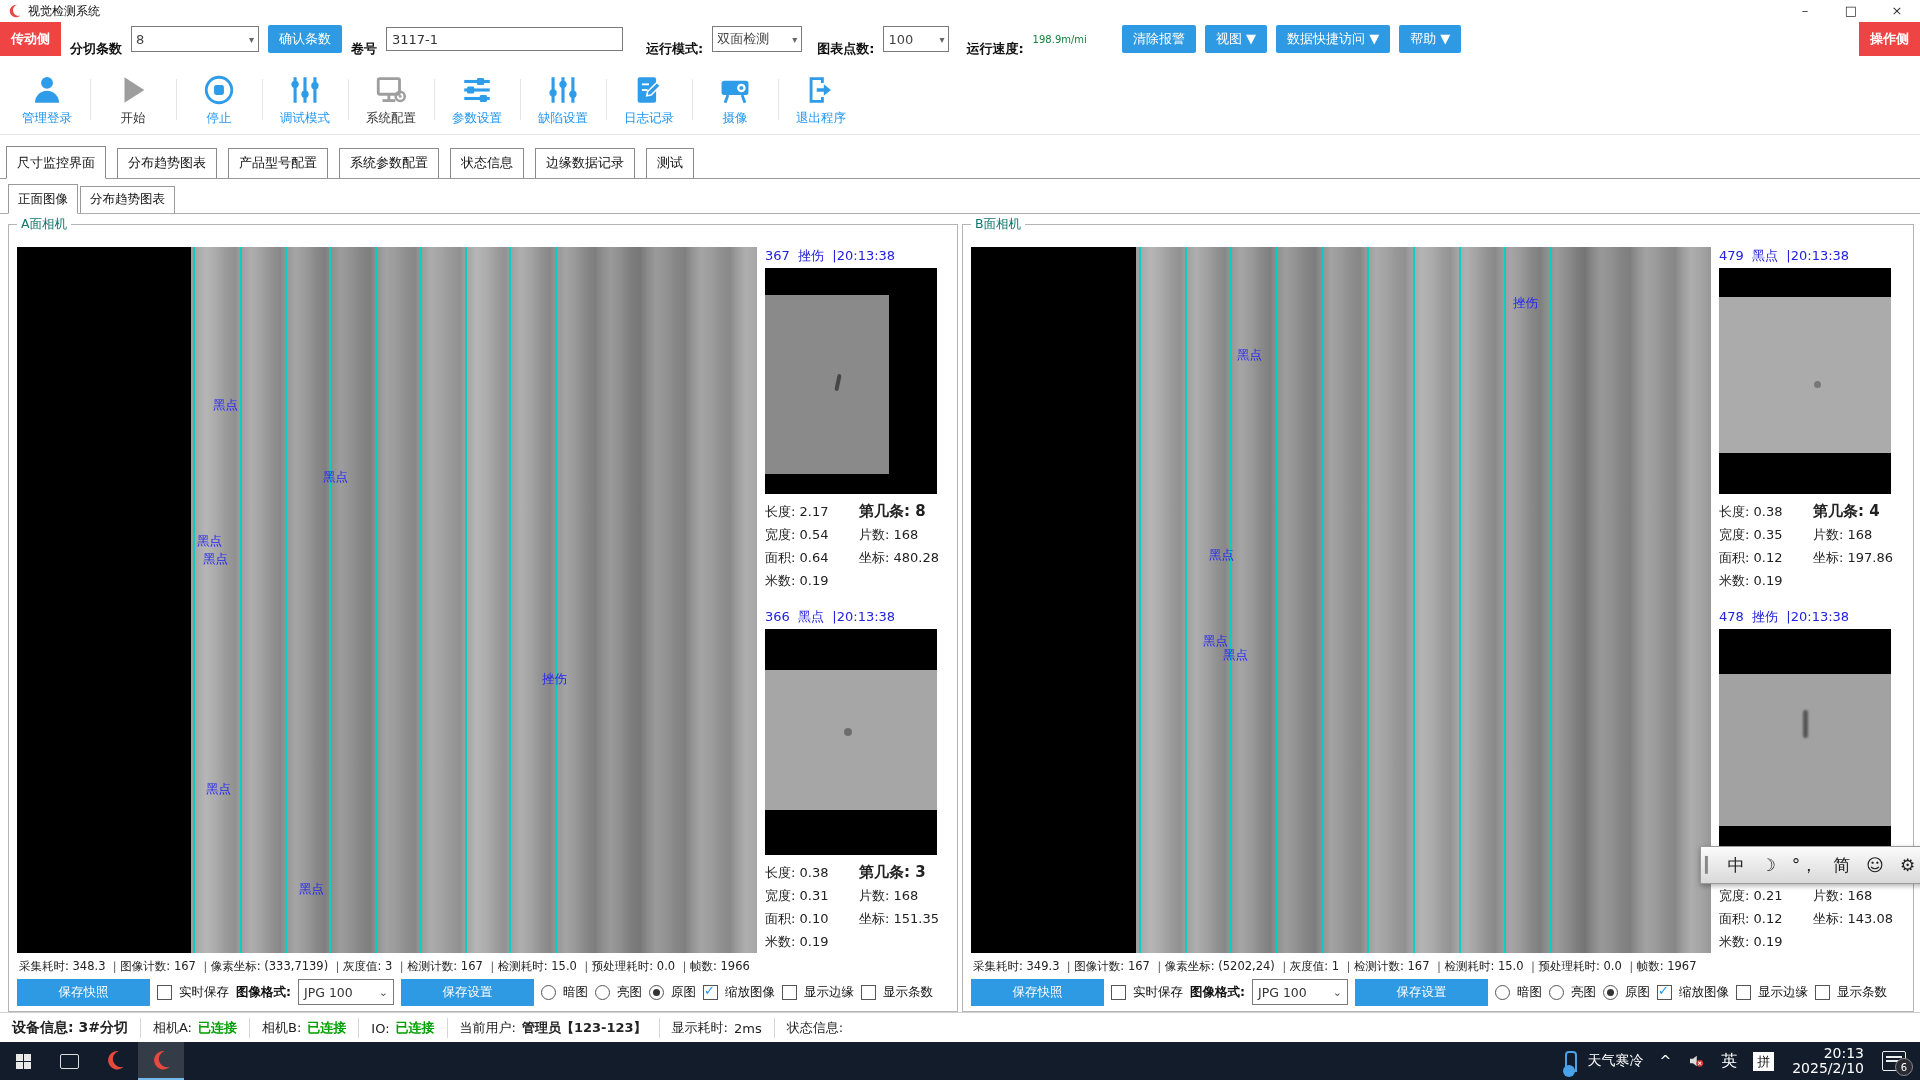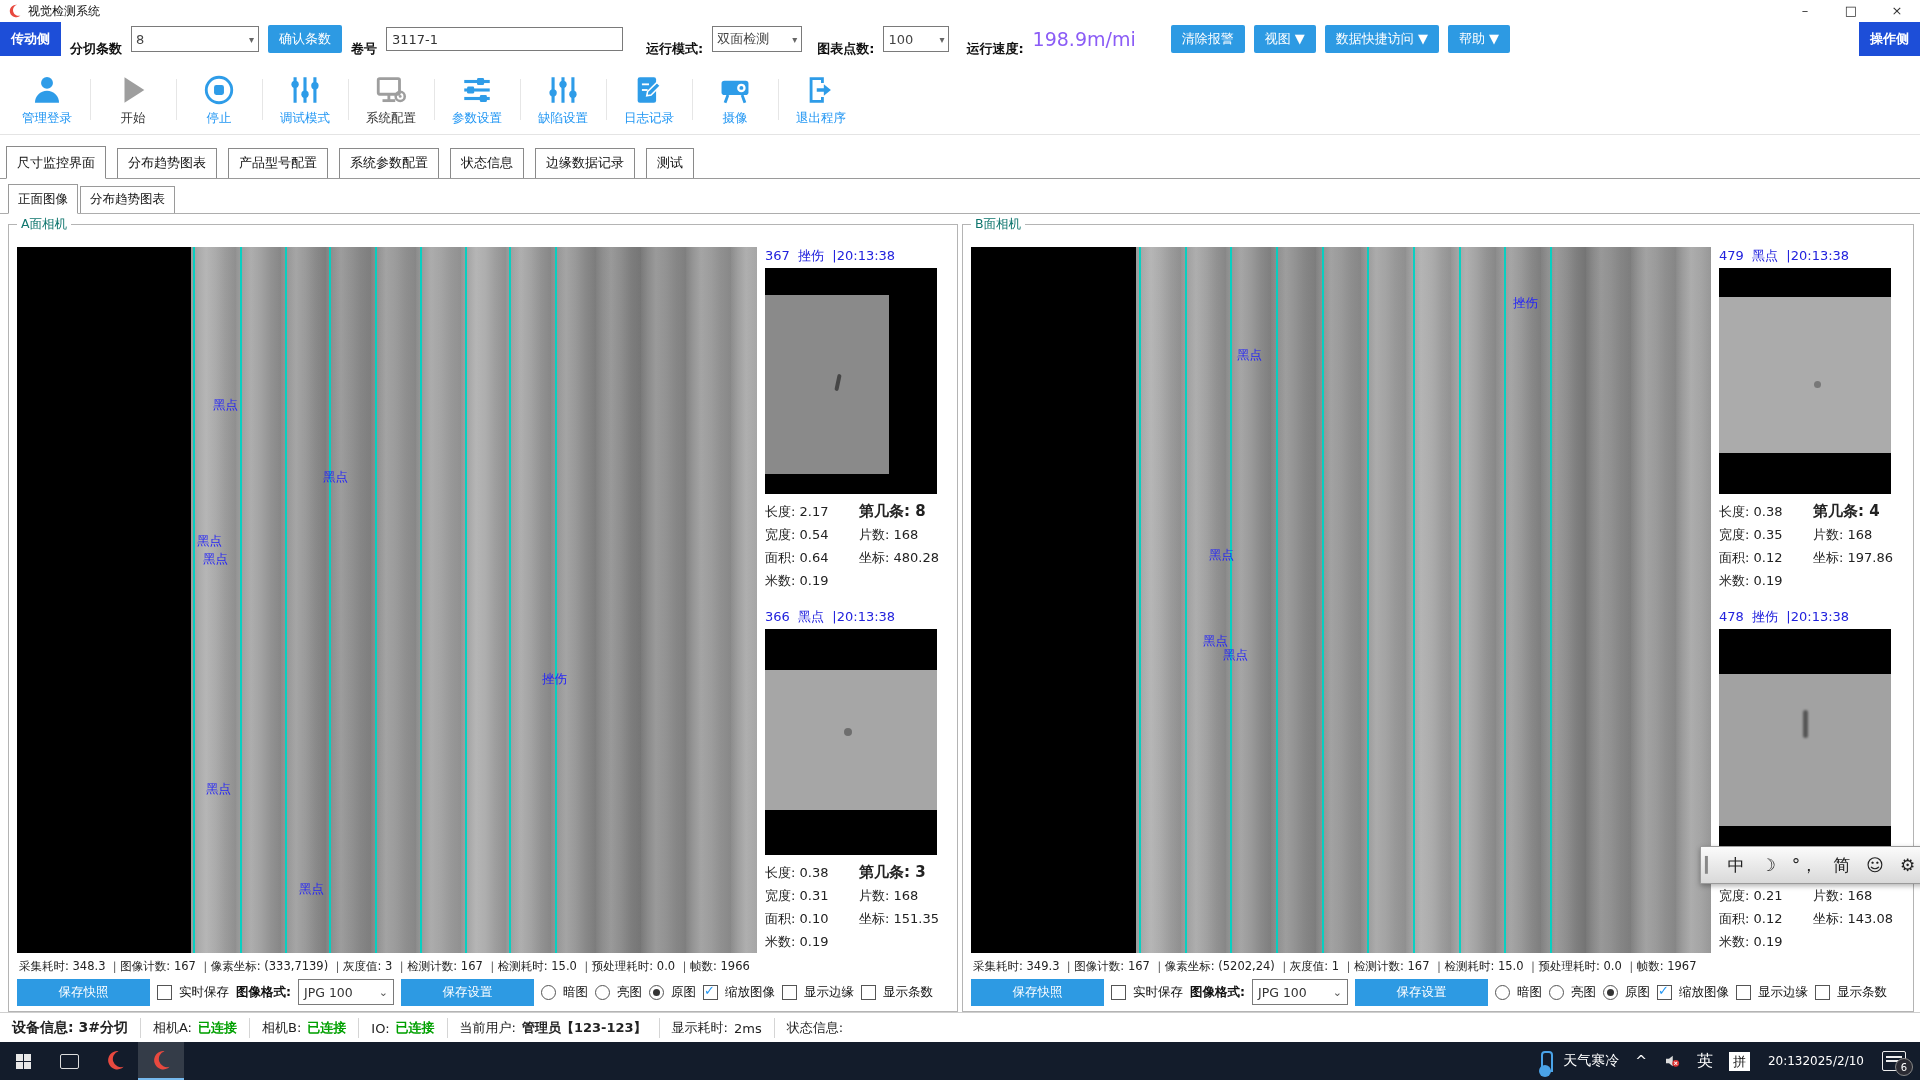--- a/index.html
+++ b/index.html
@@ -6,26 +6,26 @@
     font-family:"DejaVu Sans","Liberation Sans",sans-serif;font-size:12px;color:#222;background:#fff;}
   
   #titlebar{position:absolute;top:0;left:0;right:0;height:22px;background:#fff;display:flex;align-items:center;border-bottom:1px solid #f0f0f0;}
   #titlebar .app-ico{width:15px;height:15px;margin:0 6px 0 7px;}
   #titlebar .ttl{font-size:12px;color:#111;}
   #win-controls{margin-left:auto;display:flex;height:22px;}
   #win-controls span{width:46px;text-align:center;line-height:22px;color:#333;font-size:13px;}
   
   #toolbar{position:absolute;top:22px;left:0;right:0;height:34px;background:#fff;border-bottom:1px solid #e2e2e2;display:flex;align-items:center;gap:9px;}
   .btn{background:#2d9ae3;color:#fff;border:none;padding:5px 11px;font-size:13px;border-radius:2px;cursor:pointer;font-family:inherit;}
-  .side-btn{height:34px;display:flex;align-items:center;padding:0 11px;background:#1d4ed8;color:#fff;font-size:13px;font-weight:bold;}
+  .side-btn{height:34px;display:flex;align-items:center;padding:0 11px;background:#ef4444;color:#fff;font-size:13px;font-weight:bold;}
   .tb-label{font-weight:bold;font-size:13px;color:#111;white-space:nowrap;margin-top:20px;}
   .combo{border:1px solid #7a7a7a;background:#fff;height:24px;display:flex;align-items:center;padding:0 4px;position:relative;color:#444;font-size:13px;}
   .combo::after{content:"▾";color:#666;margin-left:auto;padding-left:6px;font-size:10px;}
   .tb-input{border:1px solid #7a7a7a;height:22px;width:225px;font-size:13px;padding:0 5px;color:#333;font-family:inherit;}
-  .speed-val{font-size:19px;color:#8b5cf6;}
+  .speed-val{font-size:10px;color:#15803d;}
   
   #icontools{position:absolute;top:56px;left:0;right:0;height:78px;background:#fff;border-bottom:1px solid #e4e4e4;display:flex;align-items:flex-end;padding-left:4px;}
   .tool{width:86px;display:flex;flex-direction:column;align-items:center;gap:3px;padding:6px 0 7px;position:relative;cursor:pointer;}
   .tool+.tool::before{content:"";position:absolute;left:0;top:12px;bottom:14px;width:1px;background:#e6e6e6;}
   .tool .lbl{font-size:12.5px;}
   .tool.blue .lbl{color:#2196f3;}
   .tool.gray .lbl{color:#333;}
   .tool svg{width:34px;height:34px;}
   
   #tabs1{position:absolute;top:146px;left:0;right:0;display:flex;padding-left:6px;border-bottom:1px solid #9a9a9a;align-items:flex-end;gap:8px;}
@@ -95,21 +95,21 @@
   .tb-ico{width:46px;height:38px;display:flex;align-items:center;justify-content:center;cursor:pointer;position:relative;}
   .tb-ico.active-app{background:rgba(255,255,255,.14);box-shadow:inset 0 -2px 0 #76b9ed;}
   .win-logo{display:grid;grid-template-columns:7px 7px;grid-template-rows:7px 7px;gap:1px;}
   .win-logo i{background:#e8e8e8;}
   .tv-ico{width:17px;height:13px;border:1.5px solid #ddd;border-radius:2px;}
   #tray{margin-left:auto;display:flex;align-items:center;gap:0;height:38px;}
   #tray .titem{padding:0 8px;display:flex;align-items:center;height:38px;font-size:14px;cursor:pointer;}
   .thermo{width:8px;height:17px;border:2px solid #4aa3e8;border-radius:4px 4px 0 0;position:relative;margin-right:2px;}
   .thermo::after{content:"";position:absolute;left:-4px;bottom:-7px;width:12px;height:12px;border-radius:50%;background:#4aa3e8;}
   .ime-box{border:1px solid #fff;background:#fff;color:#111;font-size:13px;padding:1px 3px;line-height:15px;}
-  .clock{display:flex;flex-direction:row;align-items:flex-end;justify-content:center;font-size:12px;line-height:15px;padding:0 10px;}
+  .clock{display:flex;flex-direction:column;align-items:flex-end;justify-content:center;font-size:14px;line-height:15px;padding:0 10px;}
   .notif{position:relative;width:22px;height:18px;border:1.5px solid #eee;border-radius:2px;}
   .notif i{position:absolute;left:3px;right:3px;height:1.5px;background:#eee;}
   .notif i:nth-child(1){top:4px;} .notif i:nth-child(2){top:8px;}
   .badge{position:absolute;right:-8px;bottom:-6px;width:16px;height:16px;border-radius:50%;background:#2b2b33;border:1px solid #888;
     color:#fff;font-size:10px;display:flex;align-items:center;justify-content:center;}
 </style>
 </head>
 <body>
 
 <div id="titlebar">

